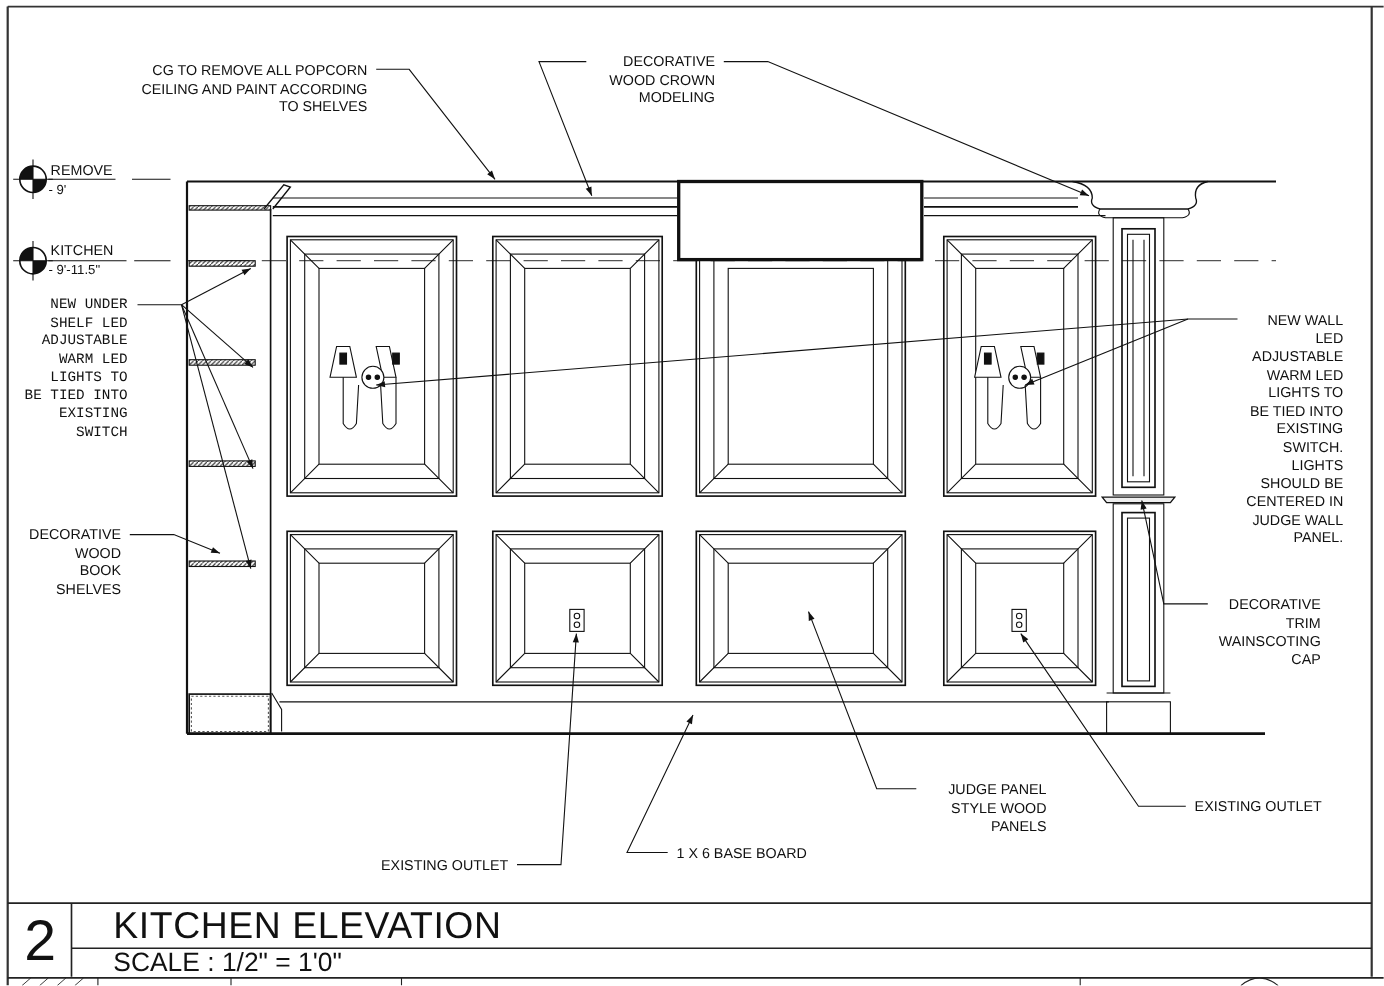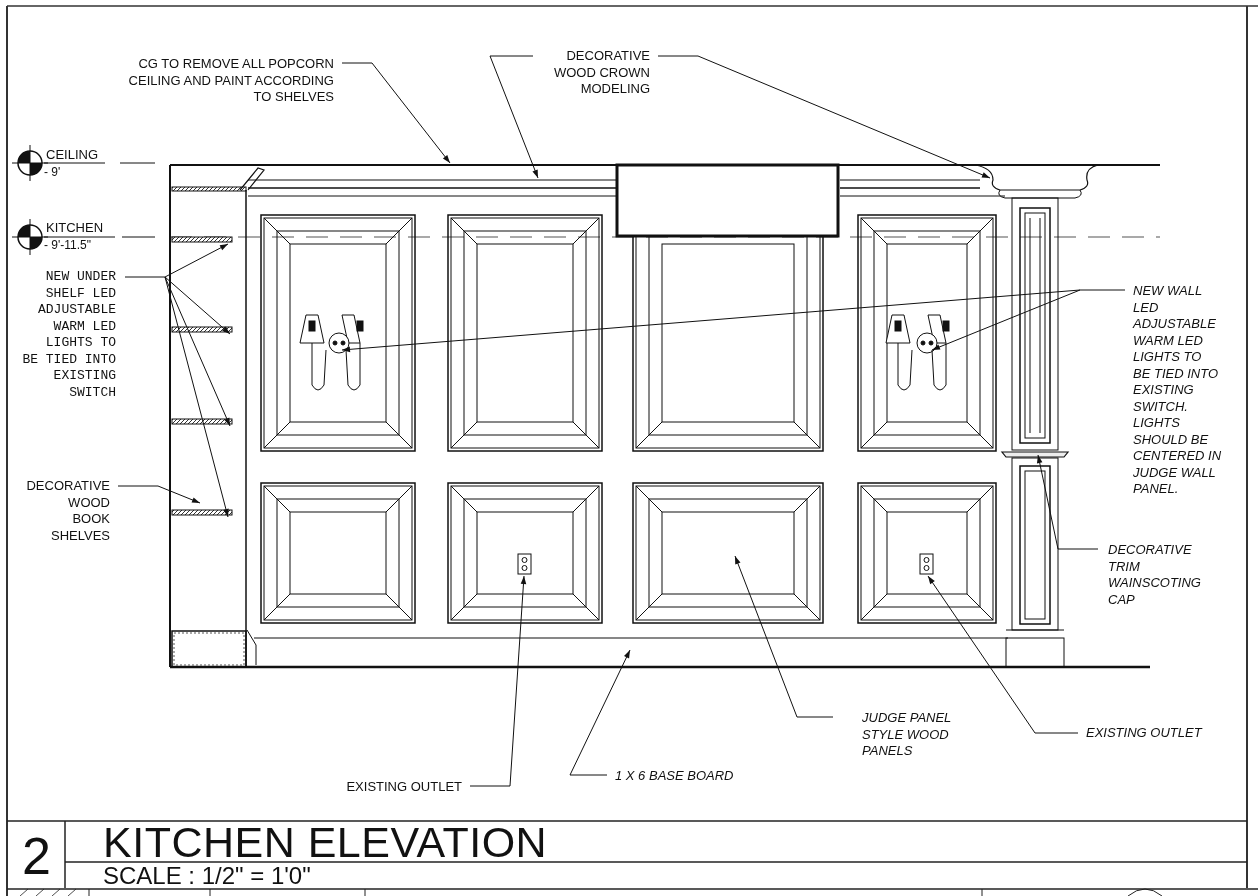--- a/index.html
+++ b/index.html
@@ -1,24 +1,24 @@
 <!DOCTYPE html>
 <html><head>
 <meta charset="utf-8">
 <style>
   html, body { margin: 0; padding: 0; background: #ffffff; }
   body { width: 1258px; height: 896px; position: relative; overflow: hidden; font-family: "Liberation Sans", sans-serif; color: #111; }
   svg { position: absolute; left: 0; top: 0; }
   .note { position: absolute; font-size: 13px; line-height: 16.5px; color: #111; white-space: pre-line; }
   .note.right { text-align: right; }
-  .note.left { text-align: left; font-style: italic; }
+  .note.left { text-align: right; }
   .level-name { position: absolute; font-size: 13px; line-height: 14px; }
   .level-val { position: absolute; font-size: 12px; line-height: 12px; }
   .title-num { position: absolute; left: 22px; top: 828px; font-size: 52px; line-height: 56px; }
-  .title-main { position: absolute; left: 103px; top: 822px; font-size: 43px; line-height: 40px; letter-spacing: 0.5px; }
+  .title-main { position: absolute; left: 103px; top: 822px; font-size: 34px; line-height: 40px; letter-spacing: 0.5px; }
   .title-scale { position: absolute; left: 103px; top: 864px; font-size: 24px; line-height: 24px; }
 </style>
 </head>
 <body>
 
 <svg width="1258" height="896" viewBox="0 0 1258 896" xmlns="http://www.w3.org/2000/svg">
   <defs>
     <marker id="arr" viewBox="0 0 10 10" refX="10" refY="5" markerWidth="16" markerHeight="8" orient="auto-start-reverse" markerUnits="userSpaceOnUse">
       <path d="M0,1.5 L10,5 L0,8.5 Z" fill="#111"></path>
     </marker>
@@ -237,21 +237,21 @@
     <polyline points="1078,733 1035,733 928,576" marker-end="url(#arr)"></polyline>
 
     <polyline points="833,717 797,717 735,556" marker-end="url(#arr)"></polyline>
 
     <polyline points="607,775 570,775 630,650" marker-end="url(#arr)"></polyline>
 
     <polyline points="470,786 510,786 524,576" marker-end="url(#arr)"></polyline>
   </g>
 </svg>
 
-<div class="level-name" style="left:46px;top:148px;">CEILING</div>
+<div class="level-name" style="left:46px;top:148px;">REMOVE</div>
 <div class="level-val" style="left:44px;top:166px;">- 9'</div>
 <div class="level-name" style="left:46px;top:221px;">KITCHEN</div>
 <div class="level-val" style="left:44px;top:239px;">- 9'-11.5"</div>
 
 <div class="note right" style="right:924px;top:56px;">CG TO REMOVE ALL POPCORN
 CEILING AND PAINT ACCORDING
 TO SHELVES</div>
 <div class="note right" style="right:608px;top:48px;">DECORATIVE
 WOOD CROWN
 MODELING</div>

